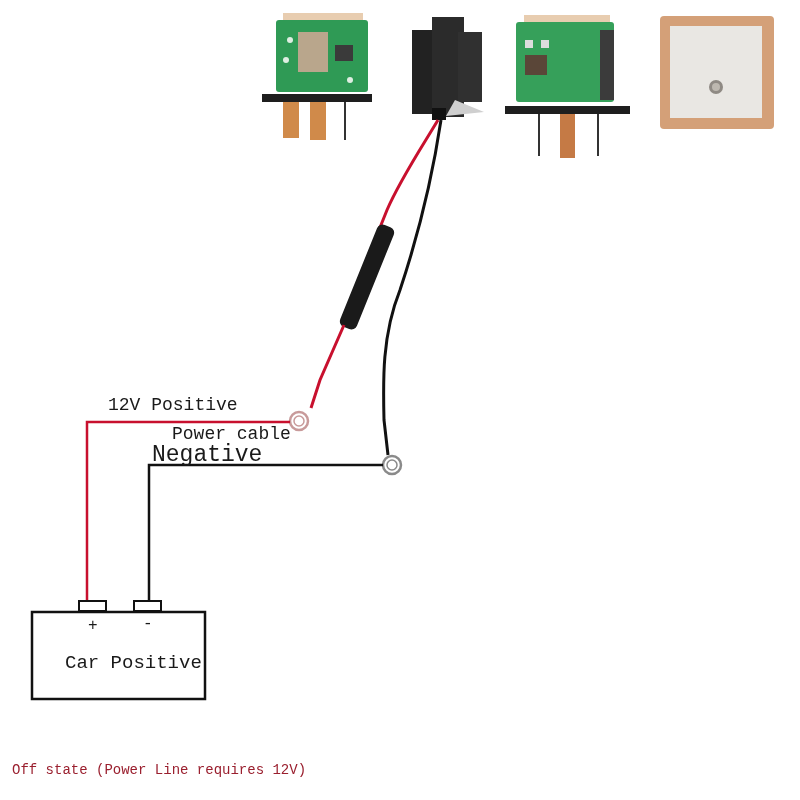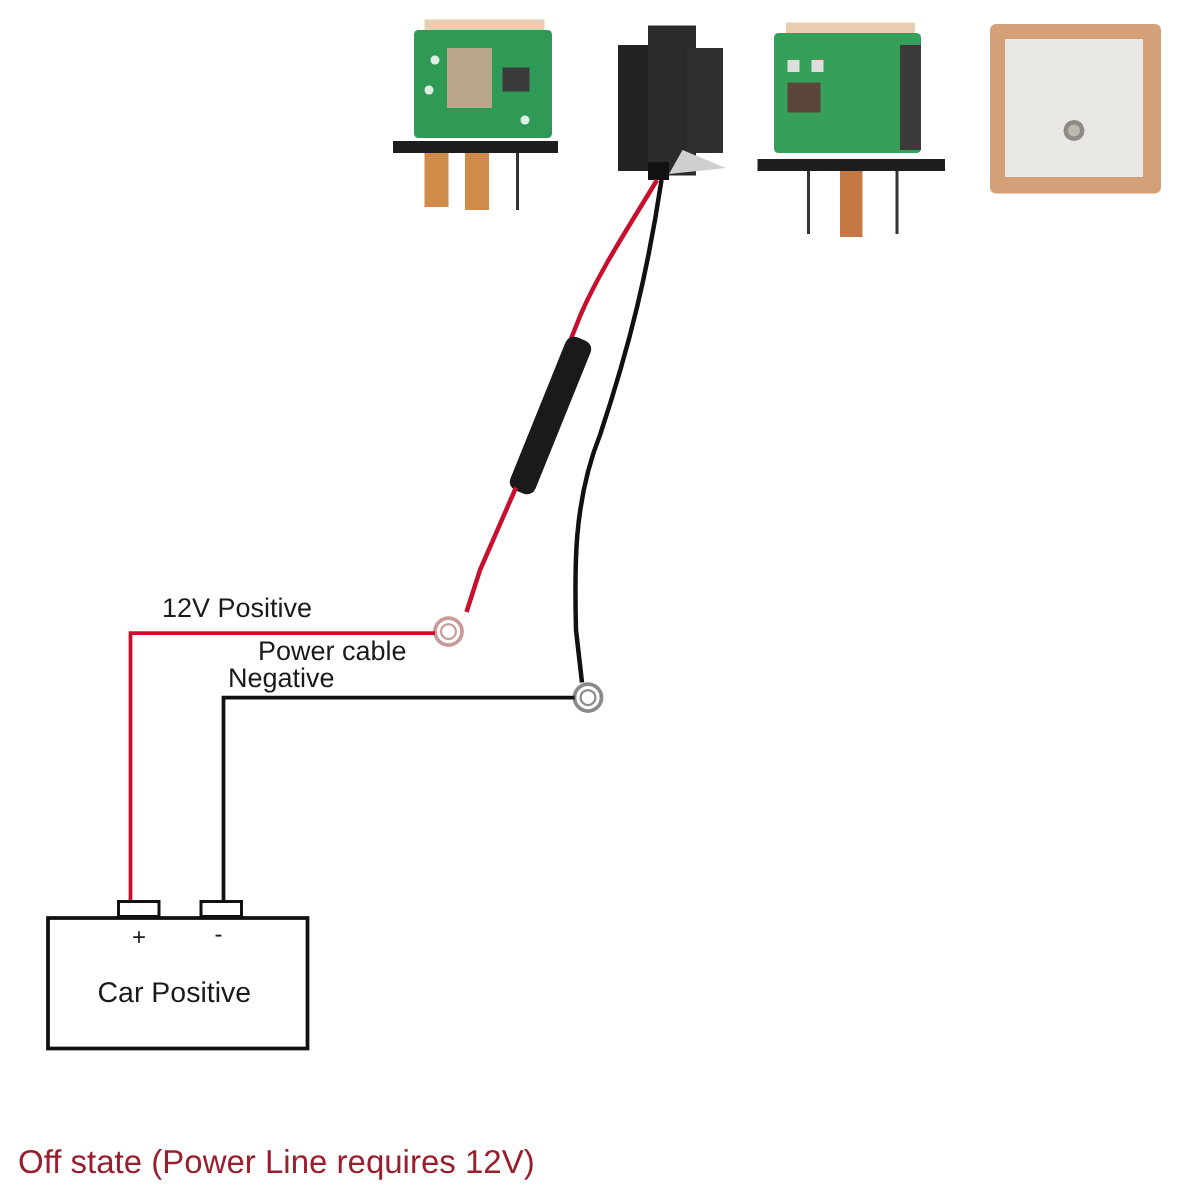--- a/index.html
+++ b/index.html
@@ -1,25 +1,25 @@
 <!DOCTYPE html>
 <html><head>
 <meta charset="utf-8">
 <style>
   html, body { margin:0; padding:0; background:#ffffff; }
   body { width:800px; height:800px; position:relative; overflow:hidden; font-family:"Liberation Sans", sans-serif; }
   svg.diagram { position:absolute; left:0; top:0; width:800px; height:800px; }
-  .lbl { position:absolute; font-family:Liberation Sans, sans-serif; color:#1a1a1a; white-space:nowrap; }
+  .lbl { position:absolute; font-family:Liberation Mono, monospace; color:#1a1a1a; white-space:nowrap; }
   .lbl-pos { left:108px; top:395px; font-size:18px; }
   .lbl-pcable { left:172px; top:424px; font-size:18px;text-align:right; }
-  .lbl-neg { left:152px; top:442px; font-size:18px; }
+  .lbl-neg { left:152px; top:442px; font-size:23px; }
   .lbl-plus { left:88px; top:617px; font-size:16px; }
   .lbl-minus { left:143px; top:615px; font-size:16px; }
   .lbl-battery { left:65px; top:652px; font-size:19px; }
-  .lbl-caption { left:12px; top:762px; font-size:22px; color:#9a1f2e; }
+  .lbl-caption { left:12px; top:762px; font-size:14px; color:#9a1f2e; }
 </style>
 </head>
 <body>
 
 <svg class="diagram" viewBox="0 0 800 800" xmlns="http://www.w3.org/2000/svg">
 
   <g>
     <rect x="283" y="13" width="80" height="8" fill="#e8cdb0"></rect>
     <rect x="276" y="20" width="92" height="72" rx="3" fill="#2f9a55"></rect>
     <rect x="298" y="32" width="30" height="40" fill="#b9a68c"></rect>

